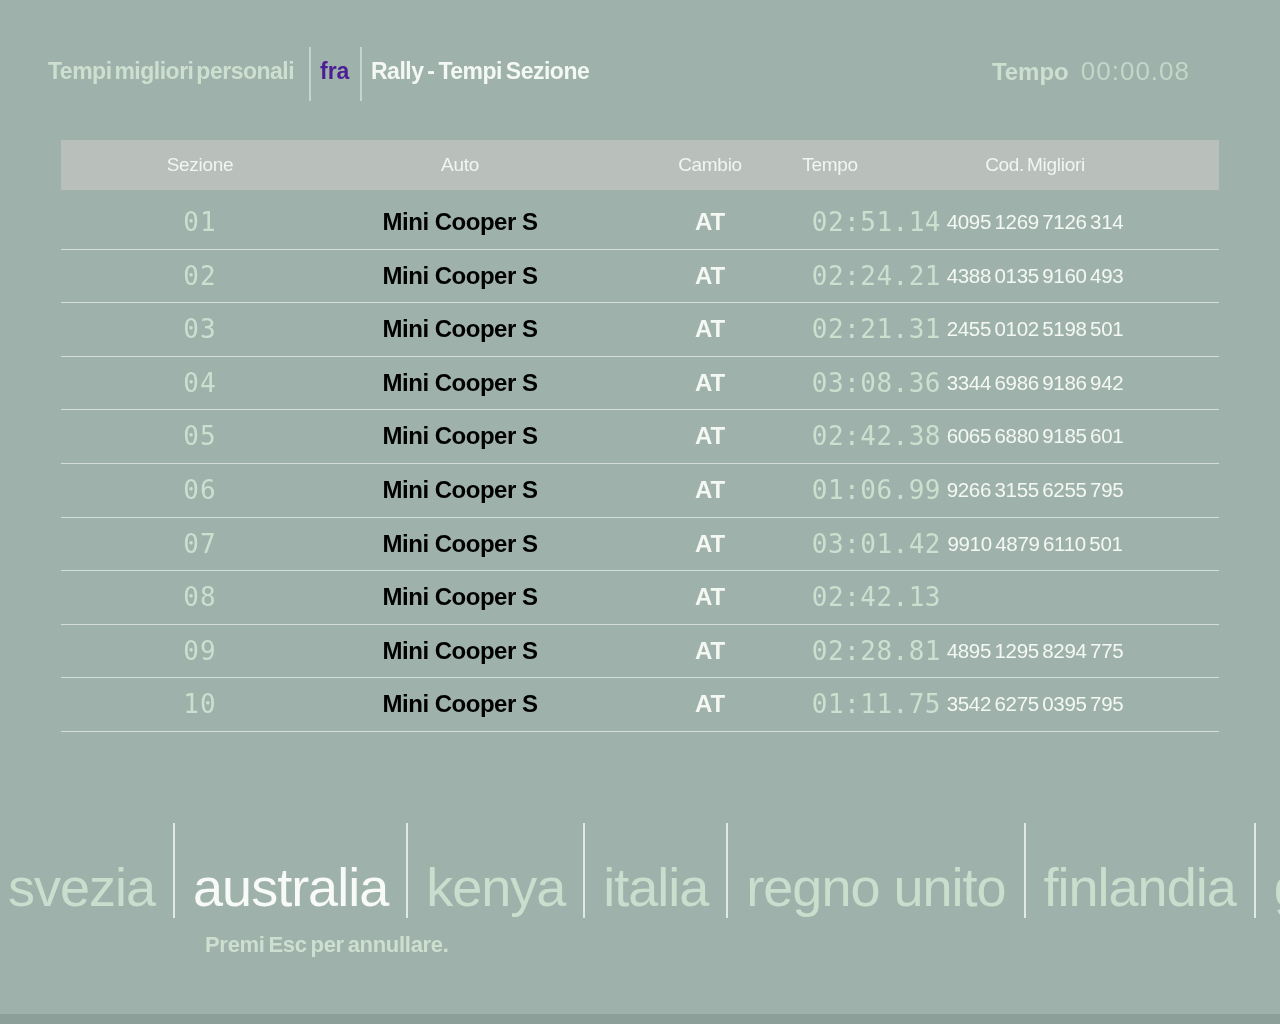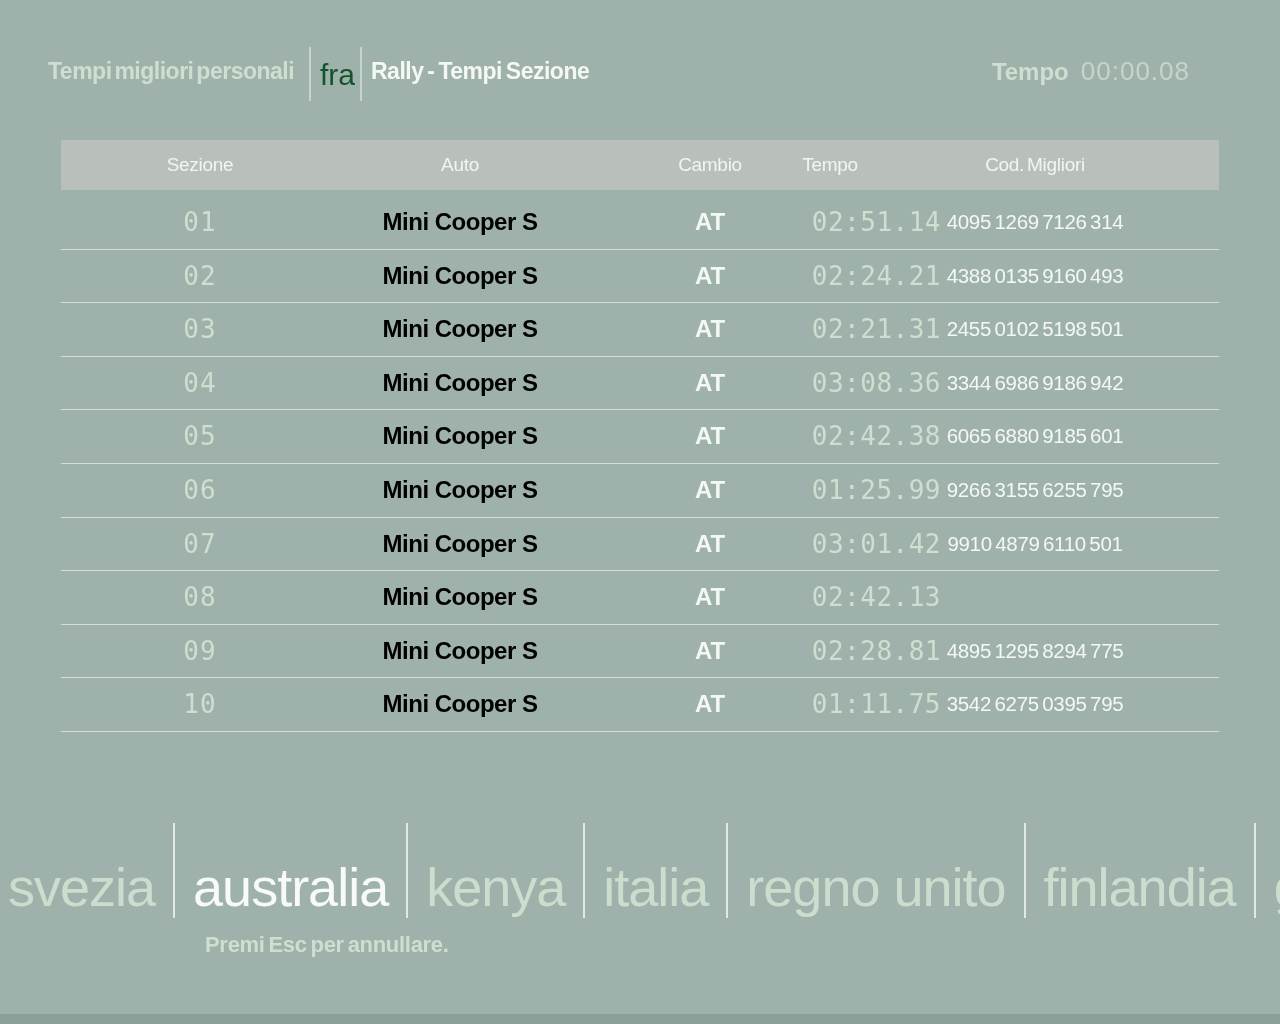--- a/index.html
+++ b/index.html
@@ -23,21 +23,21 @@
     letter-spacing: -0.5px; word-spacing: -3px;
   }
   .vdiv {
     position: absolute; top: 0; width: 2px; height: 54px;
     background: rgba(232, 242, 232, 0.55);
   }
   .vdiv-1 { left: 309px; }
   .vdiv-2 { left: 360px; }
   .fra {
     position: absolute; left: 320px; top: 11px;
-    font-weight: normal; font-size: 30px; color: #14532d;
+    font-weight: bold; font-size: 23px; color: #4c1d95;
   }
   .subtitle {
     position: absolute; left: 371px; top: 11px;
     font-weight: bold; font-size: 23px; color: #f4f8f3;
     letter-spacing: -0.5px; word-spacing: -2px;
   }
   .timer {
     position: absolute; right: 90px; top: 9px;
     display: flex; align-items: baseline; gap: 12px;
   }
@@ -166,21 +166,21 @@
     <div class="cell c-sez">05</div>
     <div class="cell c-auto">Mini Cooper S</div>
     <div class="cell c-cambio">AT</div>
     <div class="cell c-tempo">02:42.38</div>
     <div class="cell c-cod">6065 6880 9185 601</div>
   </div>
       <div class="row">
     <div class="cell c-sez">06</div>
     <div class="cell c-auto">Mini Cooper S</div>
     <div class="cell c-cambio">AT</div>
-    <div class="cell c-tempo">01:25.99</div>
+    <div class="cell c-tempo">01:06.99</div>
     <div class="cell c-cod">9266 3155 6255 795</div>
   </div>
       <div class="row">
     <div class="cell c-sez">07</div>
     <div class="cell c-auto">Mini Cooper S</div>
     <div class="cell c-cambio">AT</div>
     <div class="cell c-tempo">03:01.42</div>
     <div class="cell c-cod">9910 4879 6110 501</div>
   </div>
       <div class="row">

